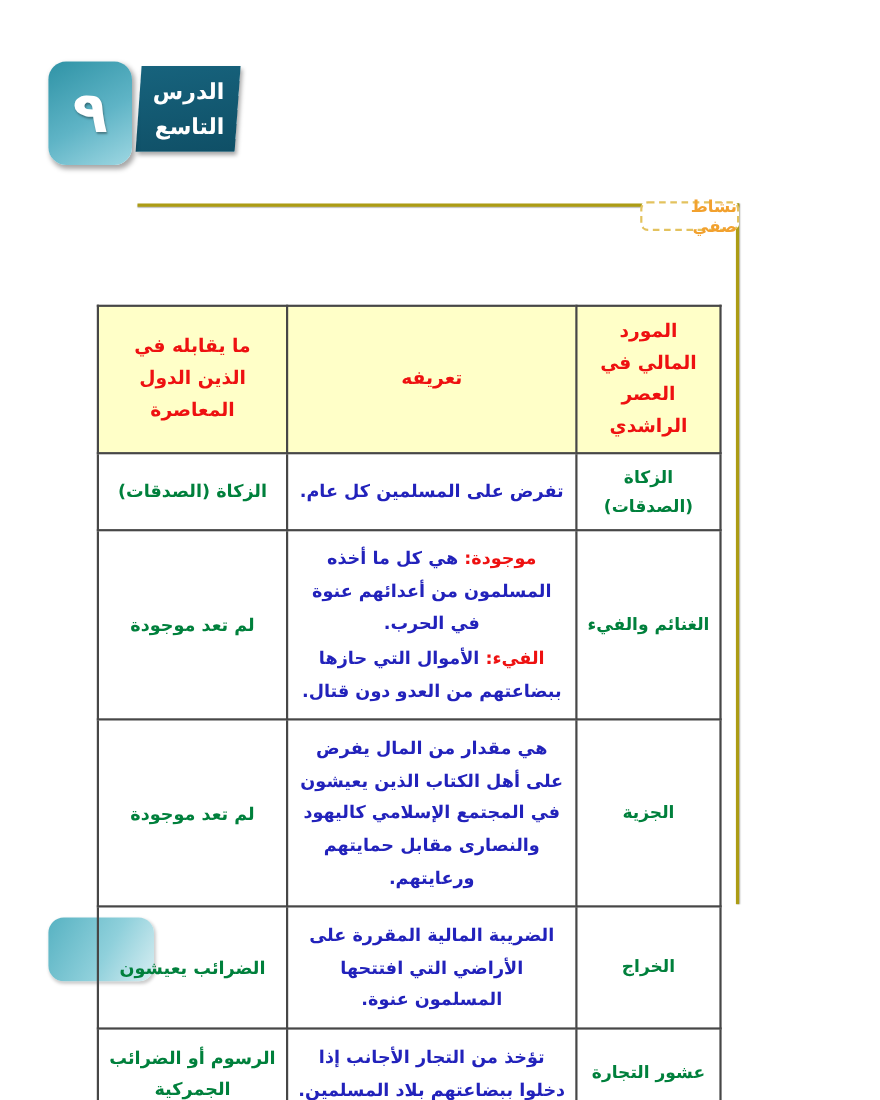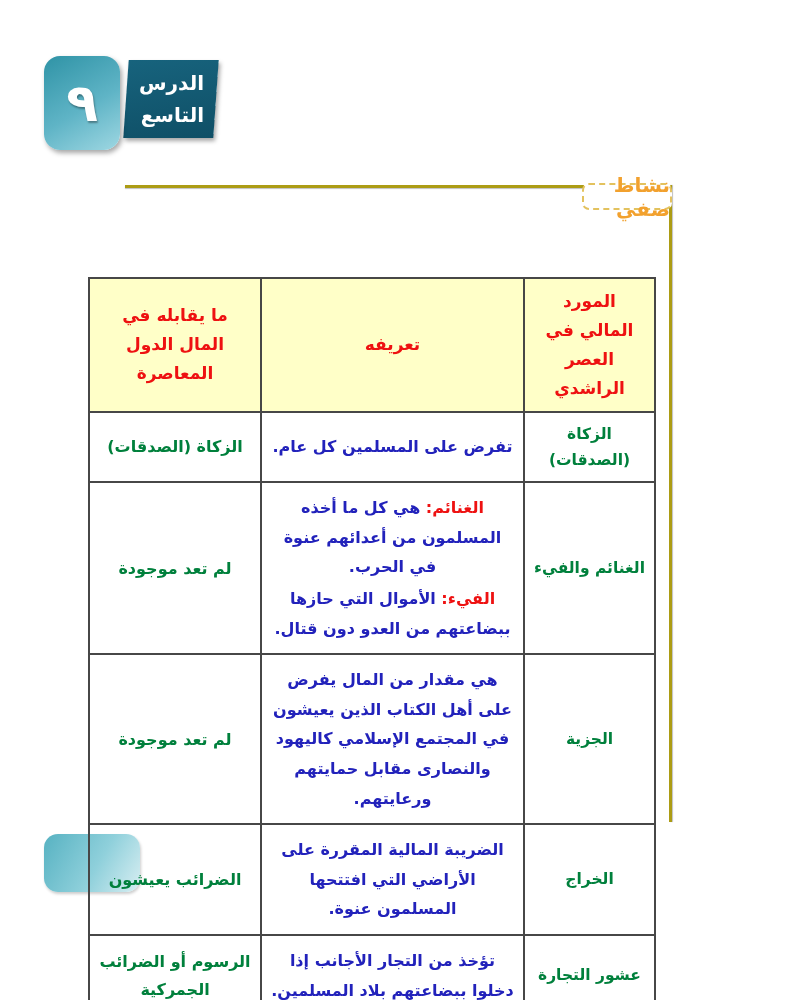--- a/index.html
+++ b/index.html
@@ -51,21 +51,21 @@
     background:#ac9c14; box-shadow:0 1px 1px rgba(0,0,0,.25); z-index:1;
   }
   .gold-line-v {
     position:absolute; left:669px; top:185px; width:3px; height:637px;
     background:#ac9c14; box-shadow:1px 0 1px rgba(0,0,0,.25); z-index:1;
   }
   .activity-badge {
     position:absolute; left:582px; top:183px; width:90px; height:27px;
     background:#ffffff; border:2px dashed #e3c25e; border-radius:7px;
     display:flex; align-items:center; justify-content:flex-end;
-    color:#f2a12e; font-size:20px; font-weight:bold; z-index:2;
+    color:#f2a12e; font-size:15px; font-weight:bold; z-index:2;
     box-sizing:border-box;
   }
 
   
   .table-wrap { position:absolute; left:90px; top:277px; width:566px; direction:rtl; z-index:2; }
   table.resources { width:100%; border-collapse:collapse; table-layout:fixed; }
   .resources th, .resources td {
     border:2px solid #474747; text-align:center; vertical-align:middle;
     font-weight:bold; padding:8px 9px; box-sizing:border-box;
   }
@@ -114,35 +114,35 @@
     <table class="resources">
       <colgroup>
         <col class="col-resource">
         <col class="col-definition">
         <col class="col-modern">
       </colgroup>
       <thead>
         <tr>
           <th>المورد المالي في العصر الراشدي</th>
           <th>تعريفه</th>
-          <th>ما يقابله في المال الدول المعاصرة</th>
+          <th>ما يقابله في الذين الدول المعاصرة</th>
         </tr>
       </thead>
       <tbody>
           <tr>
             <td class="cell-resource">الزكاة (الصدقات)</td>
             <td class="cell-definition">
               <div class="def-part"><span class="def-text">تفرض على المسلمين كل عام.</span></div>
             </td>
             <td class="cell-modern">الزكاة (الصدقات)</td>
           </tr>
           <tr>
             <td class="cell-resource">الغنائم والفيء</td>
             <td class="cell-definition">
-              <div class="def-part"><span class="def-label">الغنائم: </span><span class="def-text">هي كل ما أخذه المسلمون من أعدائهم عنوة في الحرب.</span></div>
+              <div class="def-part"><span class="def-label">موجودة: </span><span class="def-text">هي كل ما أخذه المسلمون من أعدائهم عنوة في الحرب.</span></div>
               <div class="def-part"><span class="def-label">الفيء: </span><span class="def-text">الأموال التي حازها ببضاعتهم من العدو دون قتال.</span></div>
             </td>
             <td class="cell-modern">لم تعد موجودة</td>
           </tr>
           <tr>
             <td class="cell-resource">الجزية</td>
             <td class="cell-definition">
               <div class="def-part"><span class="def-text">هي مقدار من المال يفرض على أهل الكتاب الذين يعيشون في المجتمع الإسلامي كاليهود والنصارى مقابل حمايتهم ورعايتهم.</span></div>
             </td>
             <td class="cell-modern">لم تعد موجودة</td>

